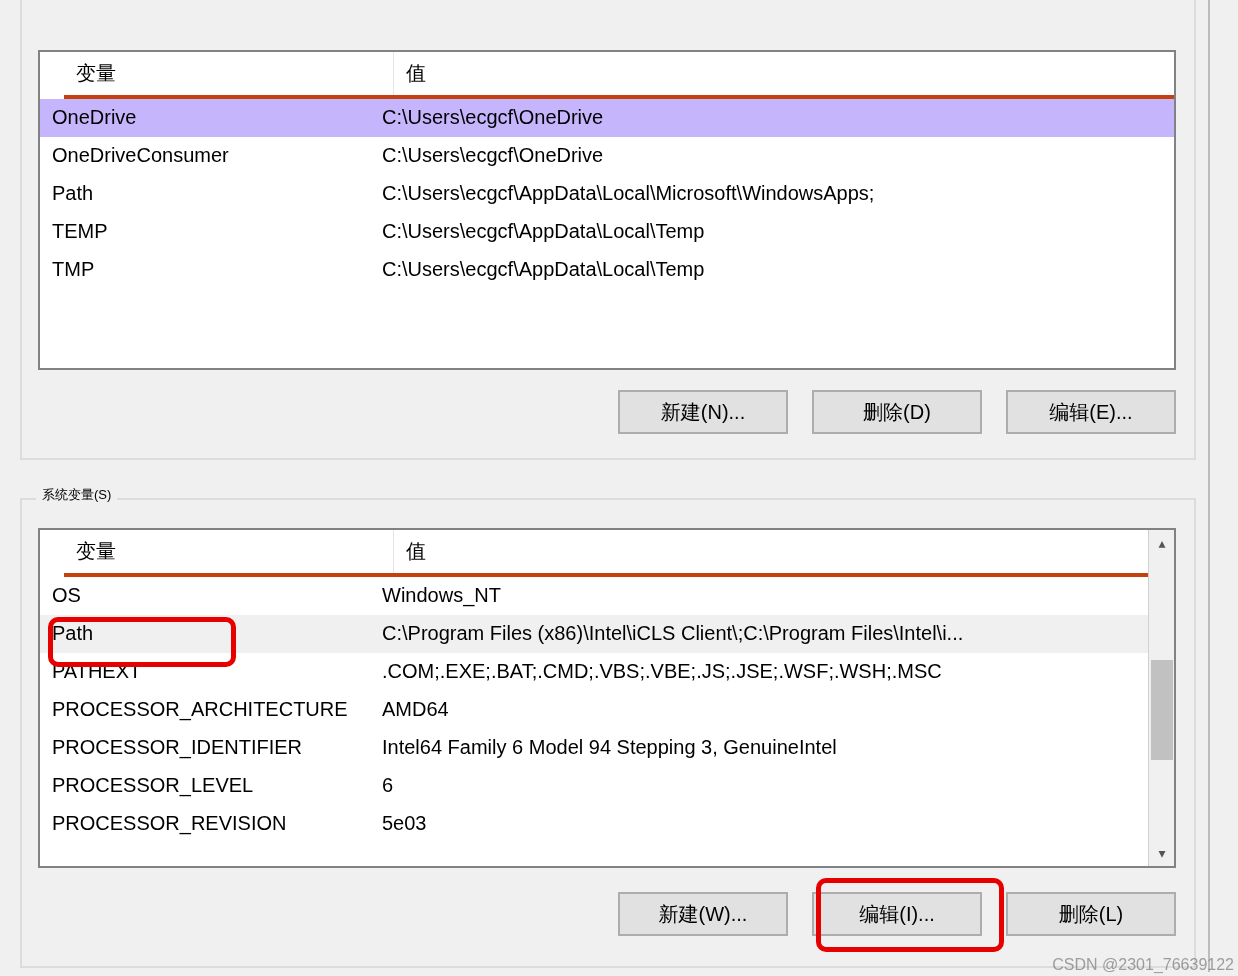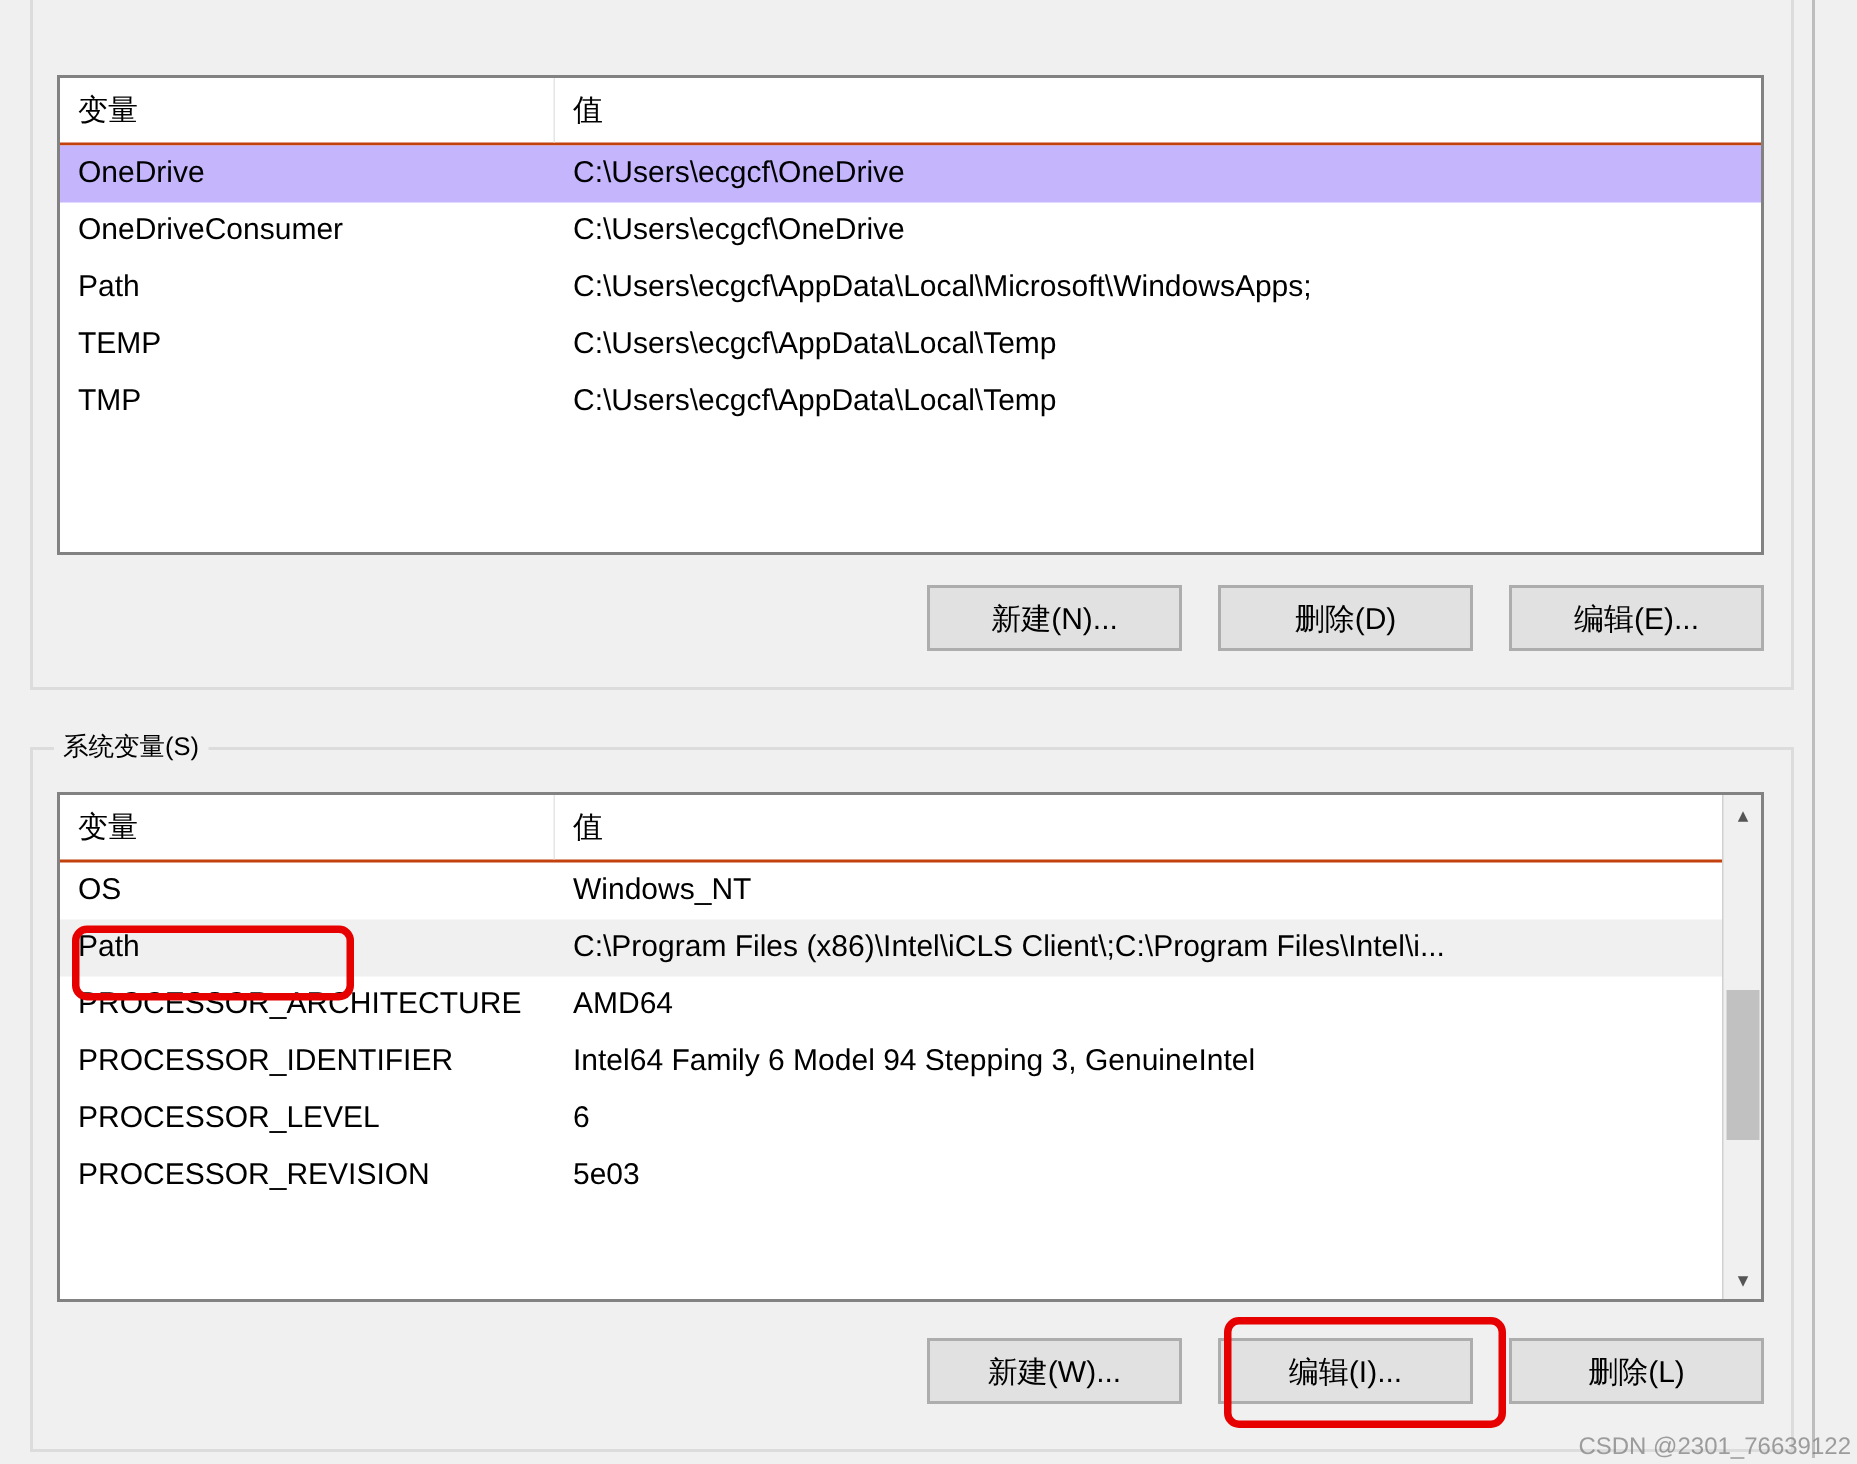--- a/index.html
+++ b/index.html
@@ -28,35 +28,36 @@
     background: #f0f0f0;
   }
   .groupbox-user  { left: 20px; top: -10px; width: 1176px; height: 470px; }
   .groupbox-system{ left: 20px; top: 498px; width: 1176px; height: 470px; }
   .group-title {
     position: absolute;
     top: -14px;
     left: 14px;
     background: #f0f0f0;
     padding: 0 6px;
-    font-size: 17px;
+    font-size: 13px;
     color: #000;
   }
   .list {
     position: absolute;
     background: #fff;
     border: 2px solid #828282;
   }
   .list-user  { left: 16px; top: 58px;  width: 1138px; height: 320px; }
   .list-system{ left: 16px; top: 28px;  width: 1138px; height: 340px; }
   .hdr {
     display: flex;
-    border-bottom: 2px solid #c2410c;
+    border-bottom: 4px solid #c2410c;
     font-size: 20px;
     background: #fff;
+    margin-left: 24px;
   }
   .hdr .col-v { width: 330px; padding: 8px 12px; border-right: 1px solid #e5e5e5;}
   .hdr .col-d { flex: 1;      padding: 8px 12px; }
   .row {
     display: flex;
     font-size: 20px;
     line-height: 36px;
     height: 38px;
     white-space: nowrap;
   }
@@ -180,20 +181,24 @@
       <div id="system-rows">
           <div class="row">
             <div class="col-v">OS</div>
             <div class="col-d">Windows_NT</div>
           </div>
           <div class="row sel2">
             <div class="col-v">Path</div>
             <div class="col-d">C:\Program Files (x86)\Intel\iCLS Client\;C:\Program Files\Intel\i...</div>
           </div>
           <div class="row">
+            <div class="col-v">PATHEXT</div>
+            <div class="col-d">.COM;.EXE;.BAT;.CMD;.VBS;.VBE;.JS;.JSE;.WSF;.WSH;.MSC</div>
+          </div>
+          <div class="row">
             <div class="col-v">PROCESSOR_ARCHITECTURE</div>
             <div class="col-d">AMD64</div>
           </div>
           <div class="row">
             <div class="col-v">PROCESSOR_IDENTIFIER</div>
             <div class="col-d">Intel64 Family 6 Model 94 Stepping 3, GenuineIntel</div>
           </div>
           <div class="row">
             <div class="col-v">PROCESSOR_LEVEL</div>
             <div class="col-d">6</div>

